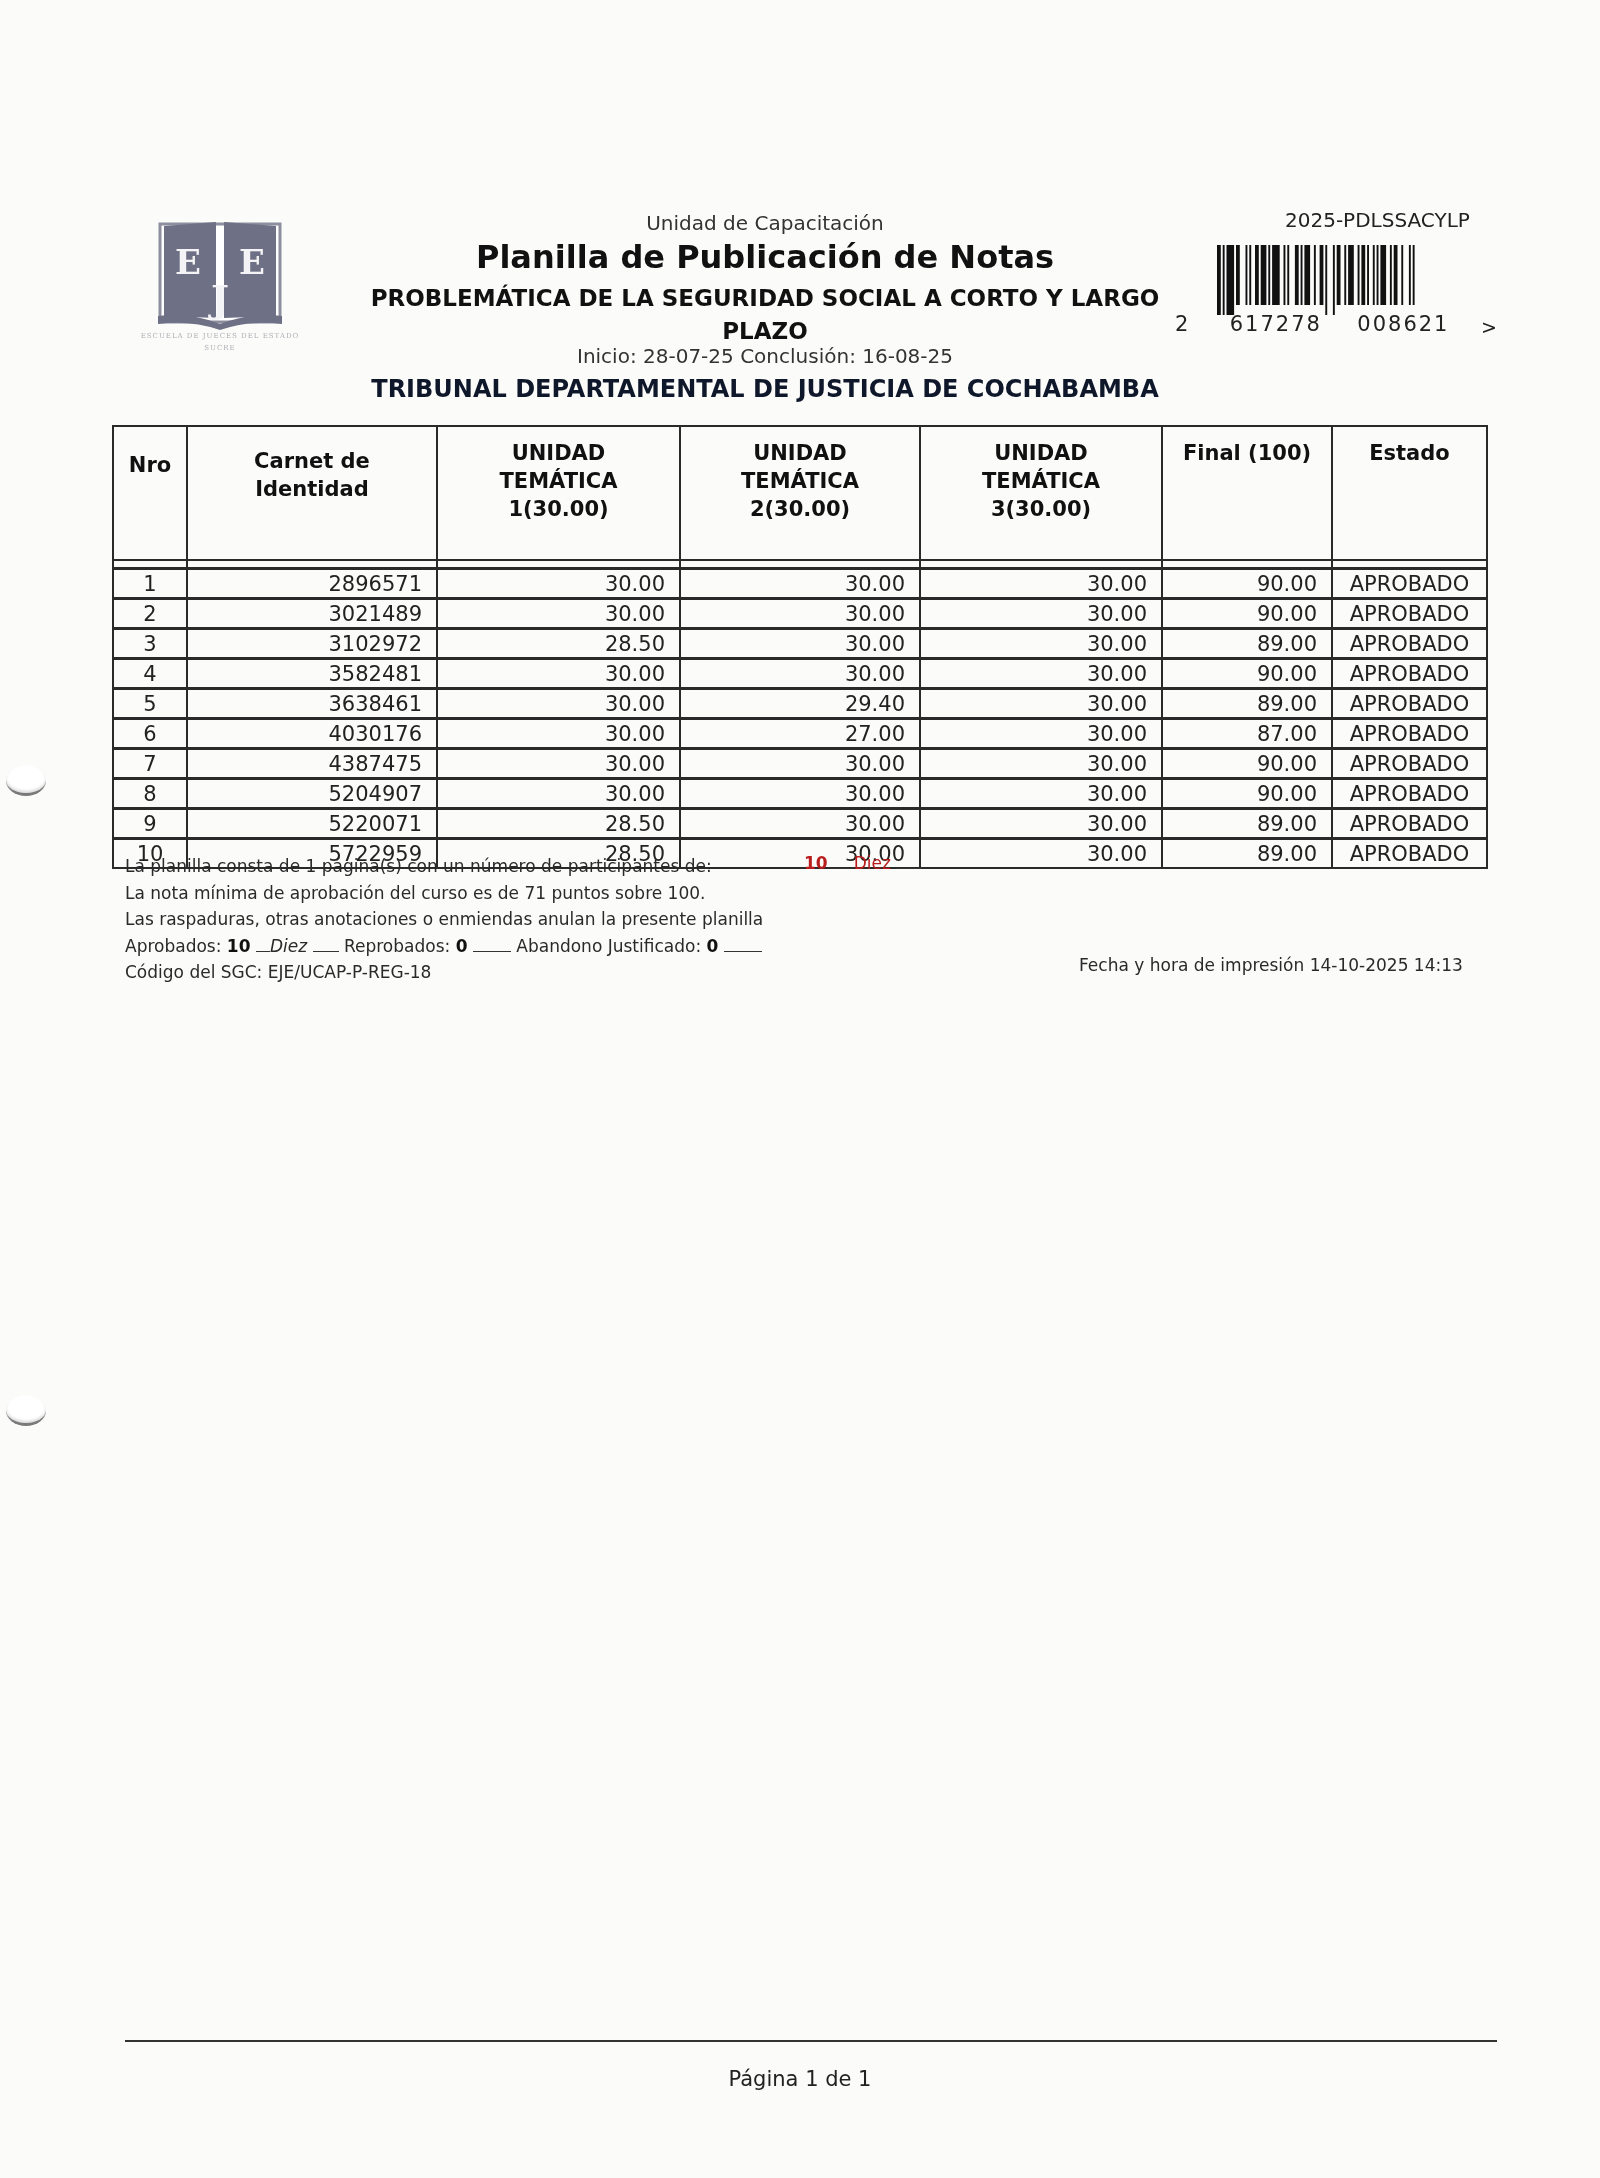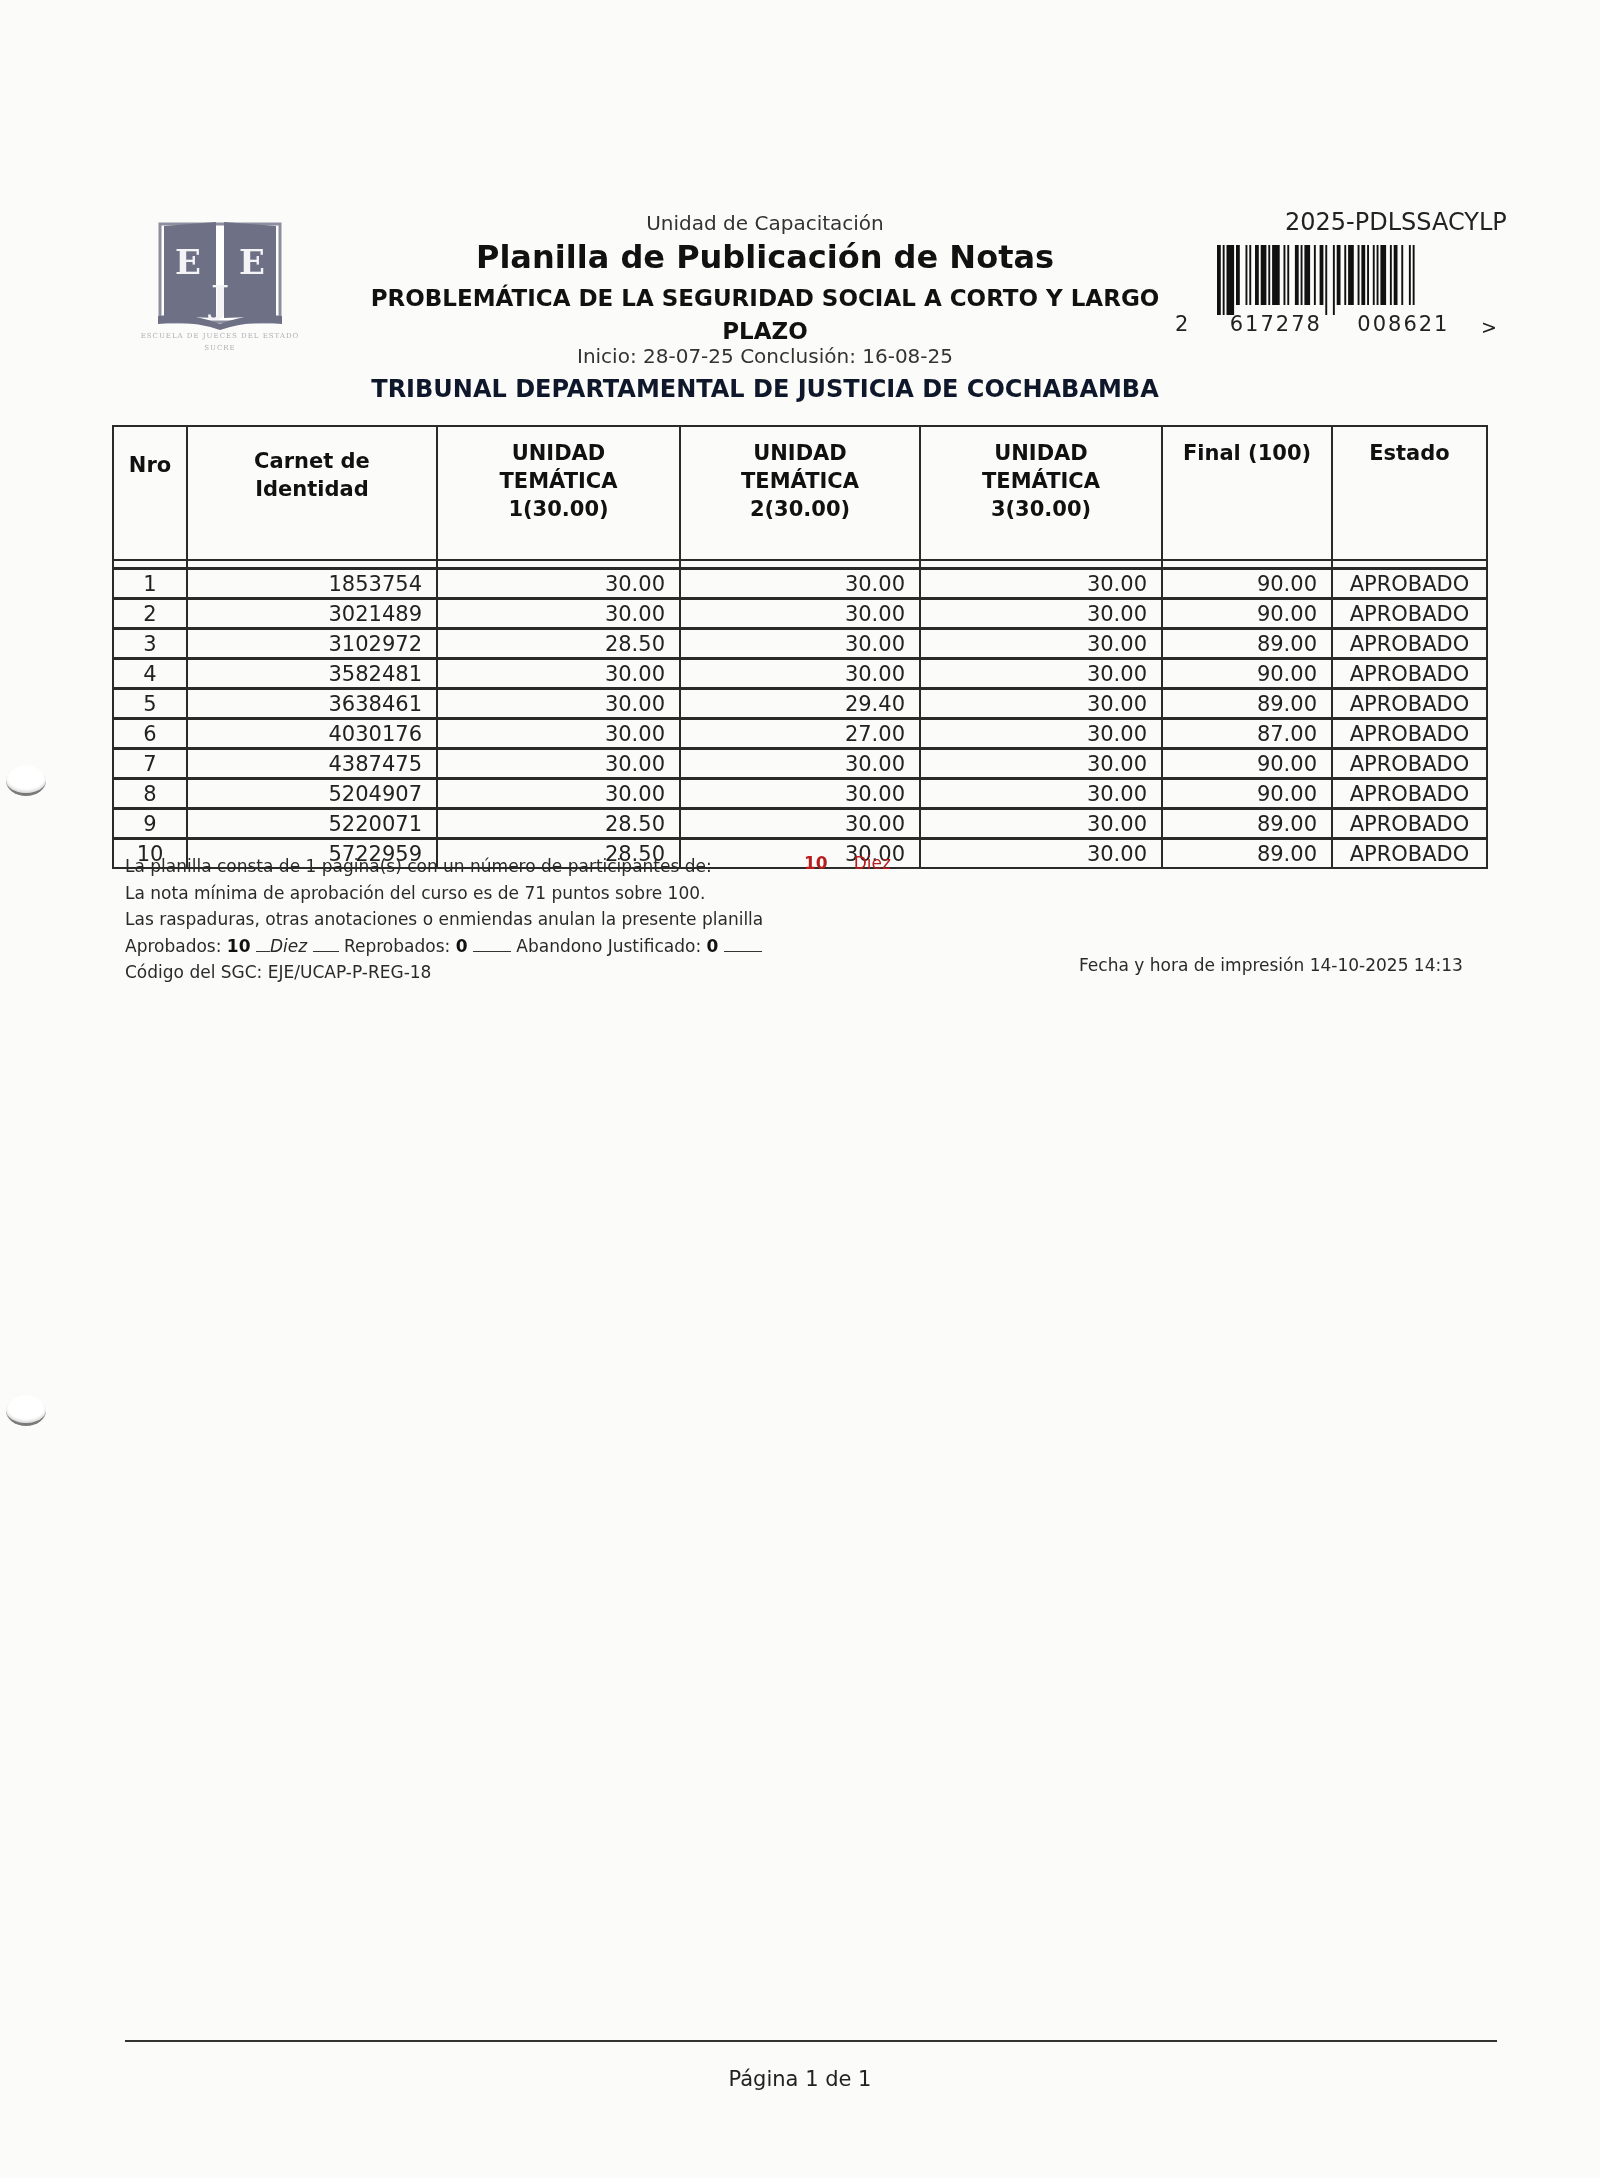--- a/index.html
+++ b/index.html
@@ -27,21 +27,21 @@
 
     
     .center-col { left: 300px; width: 930px; text-align: center; }
     .unit { top: 211px; font-size: 20px; color: #333; }
     .title { top: 238px; font-size: 32px; font-weight: bold; color: #111; }
     .course { top: 282px; font-size: 23px; font-weight: bold; color: #111; line-height: 33px; text-align: center; }
     .dates { top: 344px; font-size: 20px; color: #333; }
     .institution { top: 375px; font-size: 24px; font-weight: bold; color: #0f172a; }
 
     
-    .code-top { left: 1285px; top: 208px; font-size: 24px; color: #222; }
+    .code-top { left: 1285px; top: 208px; font-size: 20px; color: #222; }
     .barcode { left: 1215px; top: 245px; width: 235px; height: 70px; }
     .bc-digits { left: 1175px; top: 312px; font-size: 21px; color: #222; letter-spacing: 2px; }
     .bc-arrow { left: 1481px; top: 316px; font-size: 19px; color: #222; }
 
     
     .grades { position: absolute; left: 112px; top: 425px; width: 1374px;
       border-collapse: collapse; table-layout: fixed; }
     .grades th {
       border: 2px solid #2a2a2a; font-size: 21px; font-weight: bold; color: #111;
       vertical-align: top; padding: 12px 6px 0 6px; text-align: center; line-height: 28px;
@@ -183,21 +183,21 @@
         <td></td>
         <td></td>
         <td></td>
         <td></td>
         <td></td>
         <td></td>
         <td></td>
       </tr>
   <tr>
         <td class="idx">1</td>
-        <td class="num">1853754</td>
+        <td class="num">2896571</td>
         <td class="num">30.00</td>
         <td class="num">30.00</td>
         <td class="num">30.00</td>
         <td class="num">90.00</td>
         <td class="state">APROBADO</td>
       </tr>
       <tr>
         <td class="idx">2</td>
         <td class="num">3021489</td>
         <td class="num">30.00</td>

